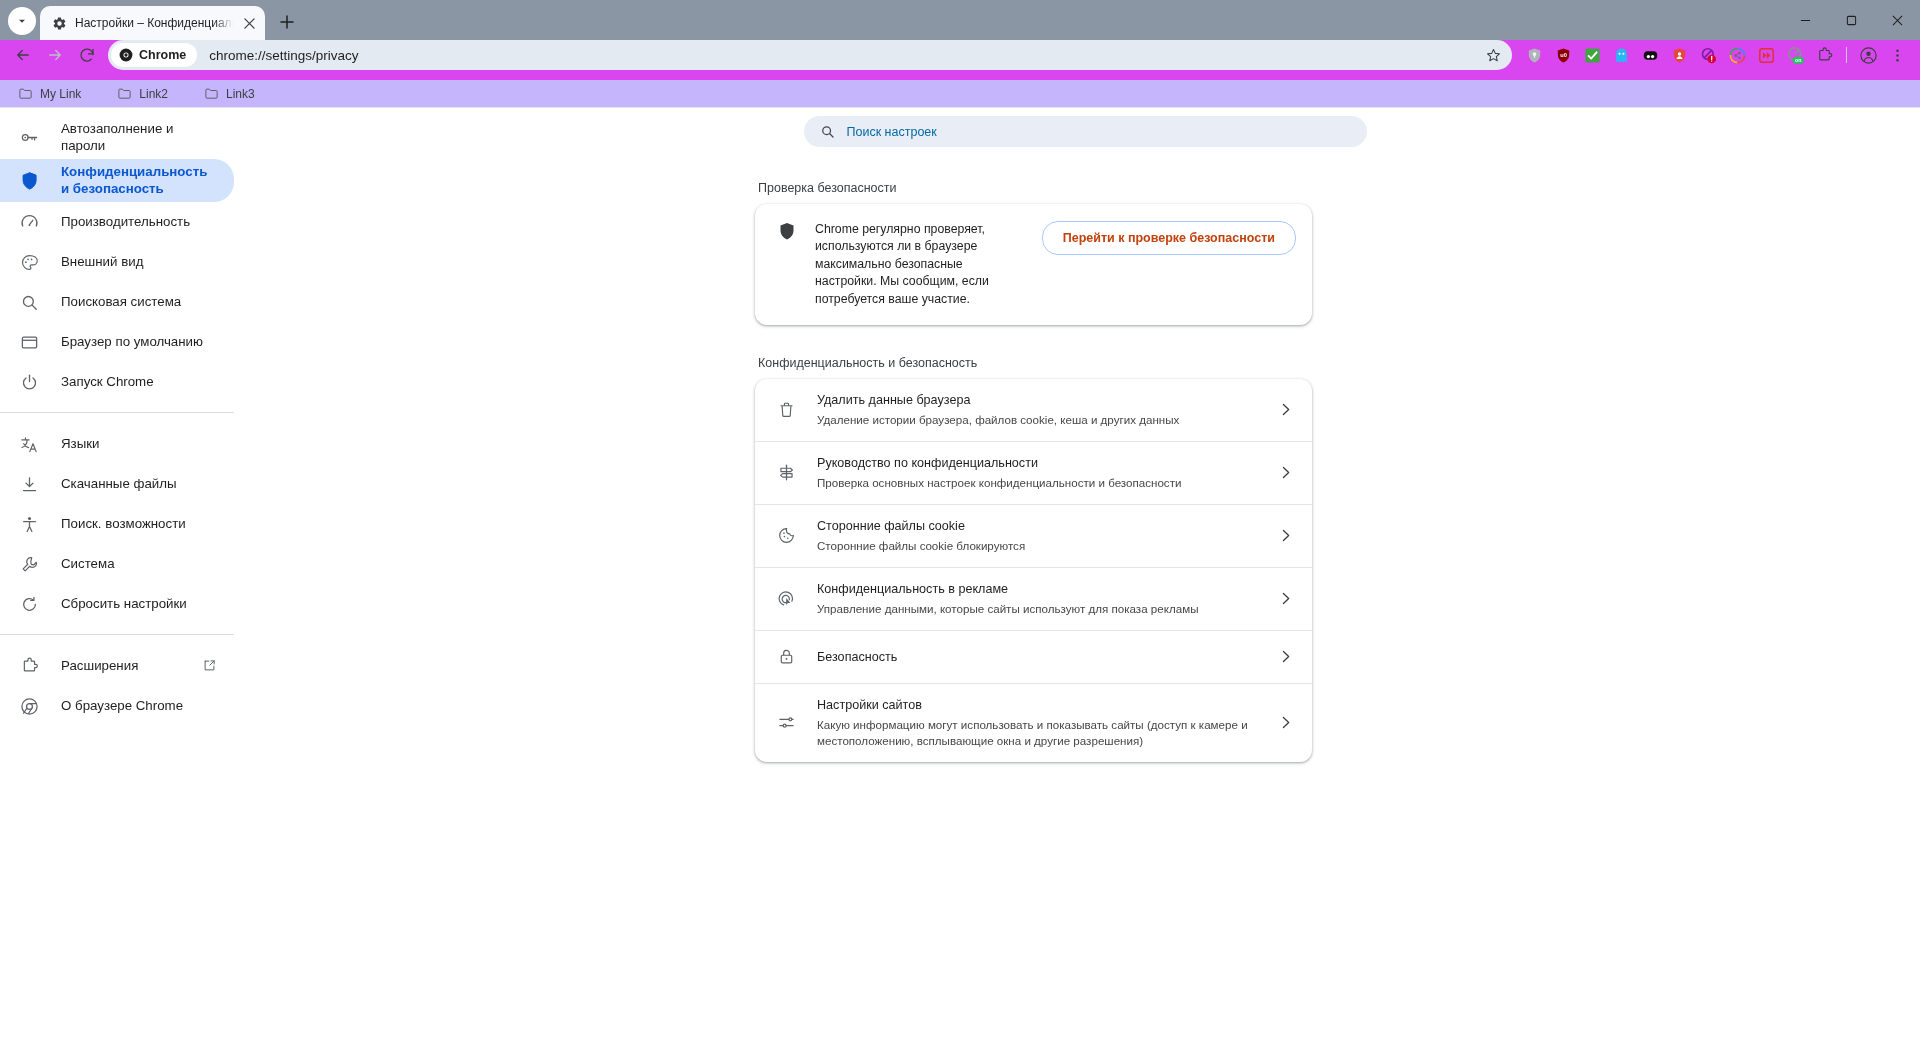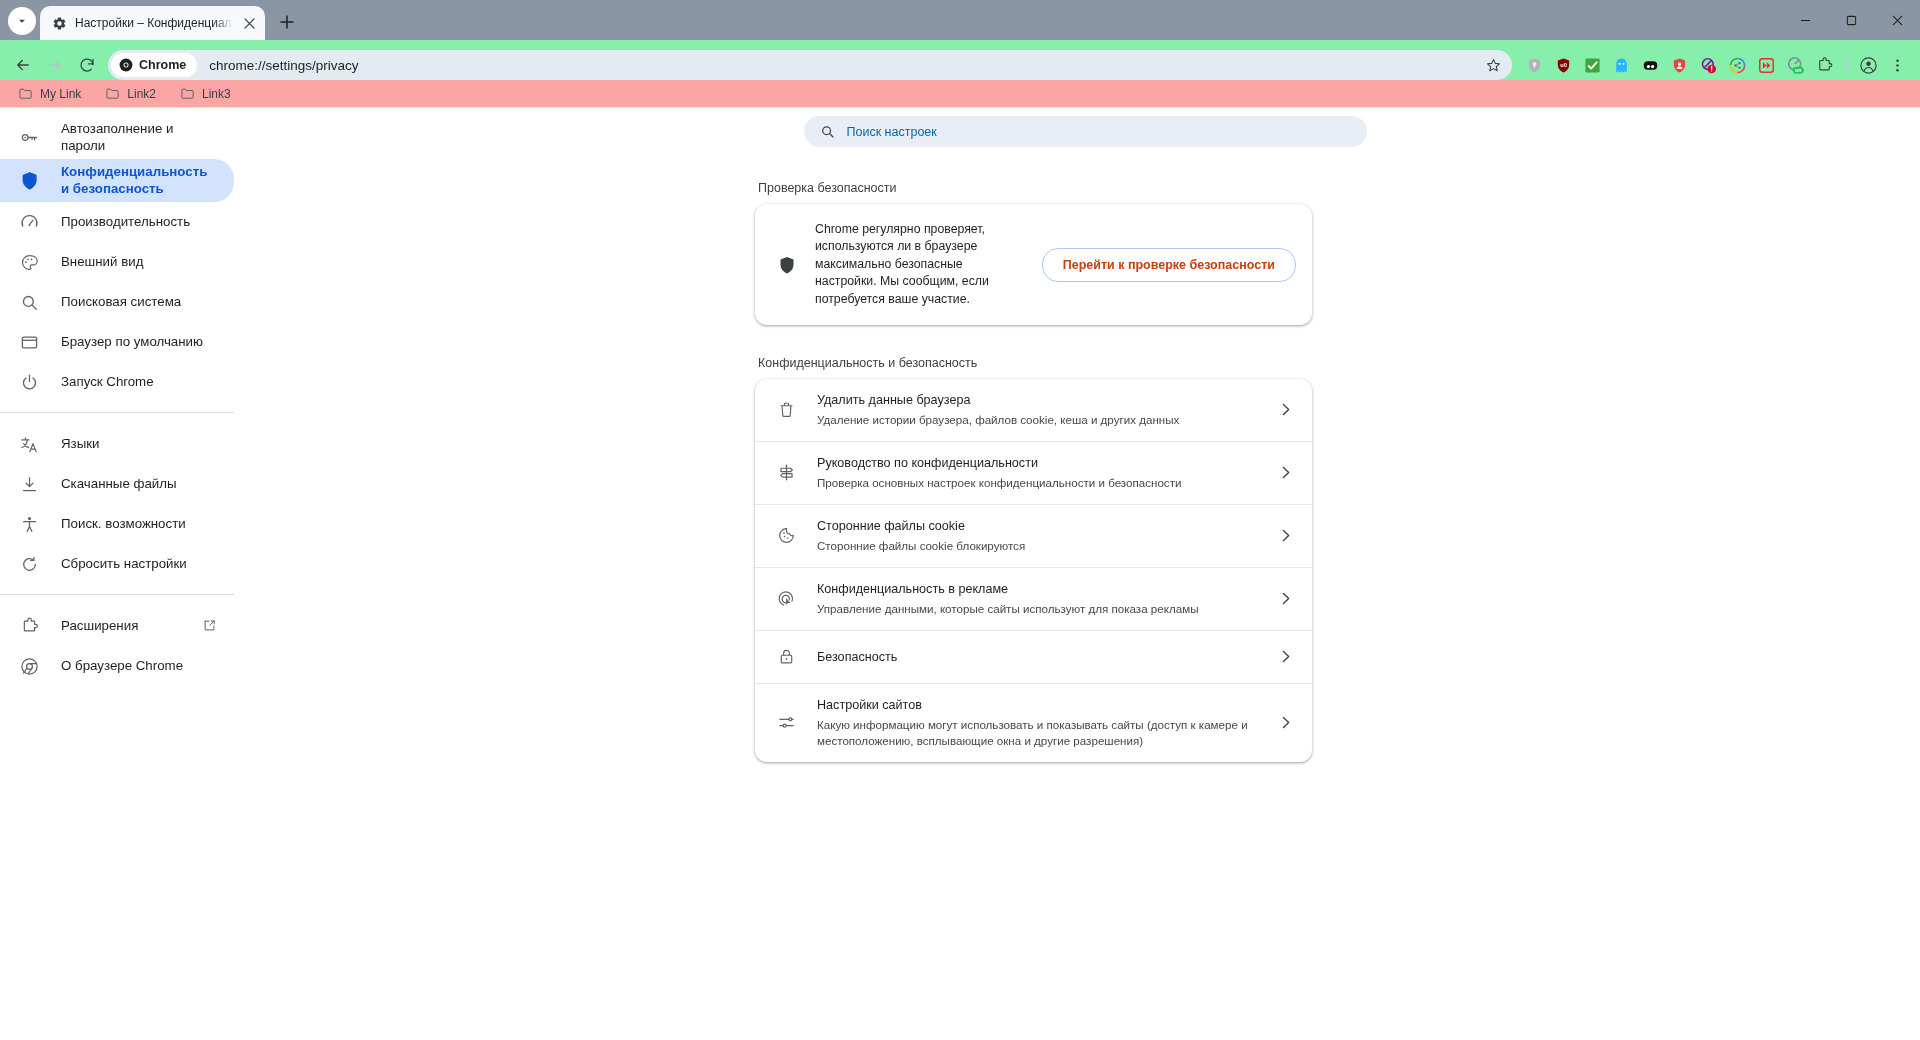--- a/index.html
+++ b/index.html
@@ -69,23 +69,23 @@
     height: 40px; display: flex; align-items: center;
   }
   .win-btn {
     width: 46px; height: 40px;
     display: flex; align-items: center; justify-content: center;
   }
 
   
   .toolbar {
     height: 40px;
-    background: #86efac;
-    display: flex;
-    align-items: flex-end;
+    background: #d946ef;
+    display: flex;
+    align-items: flex-start;
     padding: 0 8px;
     gap: 2px;
   }
   .nav-btn {
     width: 30px; height: 30px;
     display: flex; align-items: center; justify-content: center;
     border-radius: 50%;
     flex: none;
   }
   .omnibox {
@@ -124,25 +124,25 @@
     width: 29px; height: 30px;
     display: flex; align-items: center; justify-content: center;
     flex: none;
     position: relative;
   }
   .tb-sep { width: 1px; height: 16px; background: #c5cbd4; margin: 0 7px; flex:none;}
 
   
   .bookmarks {
     height: 28px;
-    background: #fca5a5;
+    background: #c4b5fd;
     display: flex;
     align-items: center;
     padding: 0 10px;
-    gap: 8px;
+    gap: 20px;
     border-bottom: 1px solid #e2e5ea;
   }
   .bookmark {
     display: flex; align-items: center; gap: 7px;
     padding: 4px 8px;
     border-radius: 6px;
     font-size: 12px;
     color: #3c4043;
     white-space: nowrap;
   }
@@ -236,21 +236,21 @@
     color: #3c4043;
   }
   .card {
     background: #ffffff;
     border-radius: 12px;
     box-shadow: 0 1px 2px rgba(60,64,67,.3), 0 1px 3px 1px rgba(60,64,67,.15);
     overflow: hidden;
   }
   .safety-card {
     display: flex;
-    align-items: center;
+    align-items: flex-start;
     padding: 17px 16px 17px 18px;
     gap: 18px;
     margin-bottom: 31px;
   }
   .safety-ico { width: 20px; height: 20px; flex: none; margin-left:4px;}
   .safety-text {
     flex: 1;
     font-size: 12.3px;
     color: #1f1f1f;
     line-height: 1.42;
@@ -593,20 +593,28 @@
         <svg width="19" height="19" viewBox="0 0 24 24">
             <circle cx="12" cy="4.4" r="2" fill="#5f6368"></circle>
             <path d="M4.6 8.4h14.8M12 8.4v6M12 14.4l-3 6.4M12 14.4l3 6.4" fill="none" stroke="#5f6368" stroke-width="1.6" stroke-linecap="round"></path>
           </svg>
       </span>
       <span class="nav-label">Поиск. возможности</span>
     </div>
     <div class="nav-item">
       <span class="ico">
         <svg width="19" height="19" viewBox="0 0 24 24">
+            <path d="M14.8 3.4a5.1 5.1 0 00-5 8.3L4 17.5l2.5 2.5 5.8-5.8a5.1 5.1 0 008.3-5l-3.3 3.3-3-.7-.7-3z" fill="none" stroke="#5f6368" stroke-width="1.5" stroke-linejoin="round"></path>
+          </svg>
+      </span>
+      <span class="nav-label">Система</span>
+    </div>
+    <div class="nav-item">
+      <span class="ico">
+        <svg width="19" height="19" viewBox="0 0 24 24">
             <path d="M19.4 12a7.4 7.4 0 11-2.4-5.5" fill="none" stroke="#5f6368" stroke-width="1.6" stroke-linecap="round"></path>
             <path d="M17.6 2.9v4h-4" fill="none" stroke="#5f6368" stroke-width="1.6" stroke-linecap="round" stroke-linejoin="round"></path>
           </svg>
       </span>
       <span class="nav-label">Сбросить настройки</span>
     </div>
 
     <div class="nav-sep"></div>
 
     <div class="nav-item">

